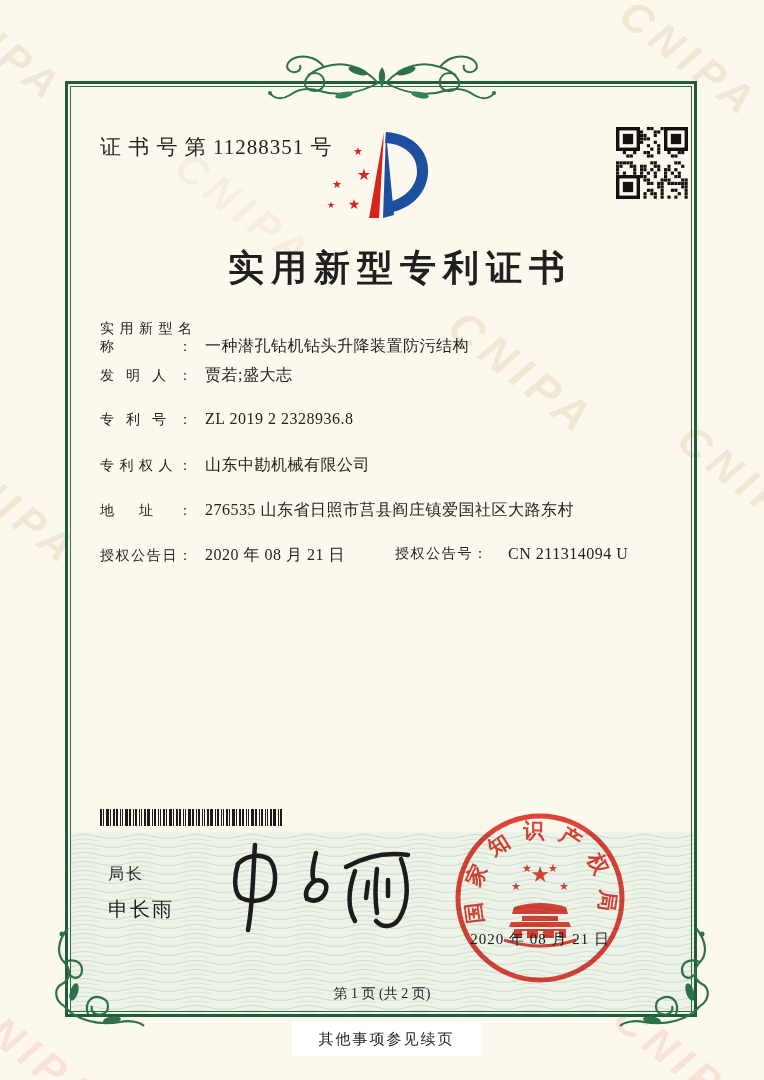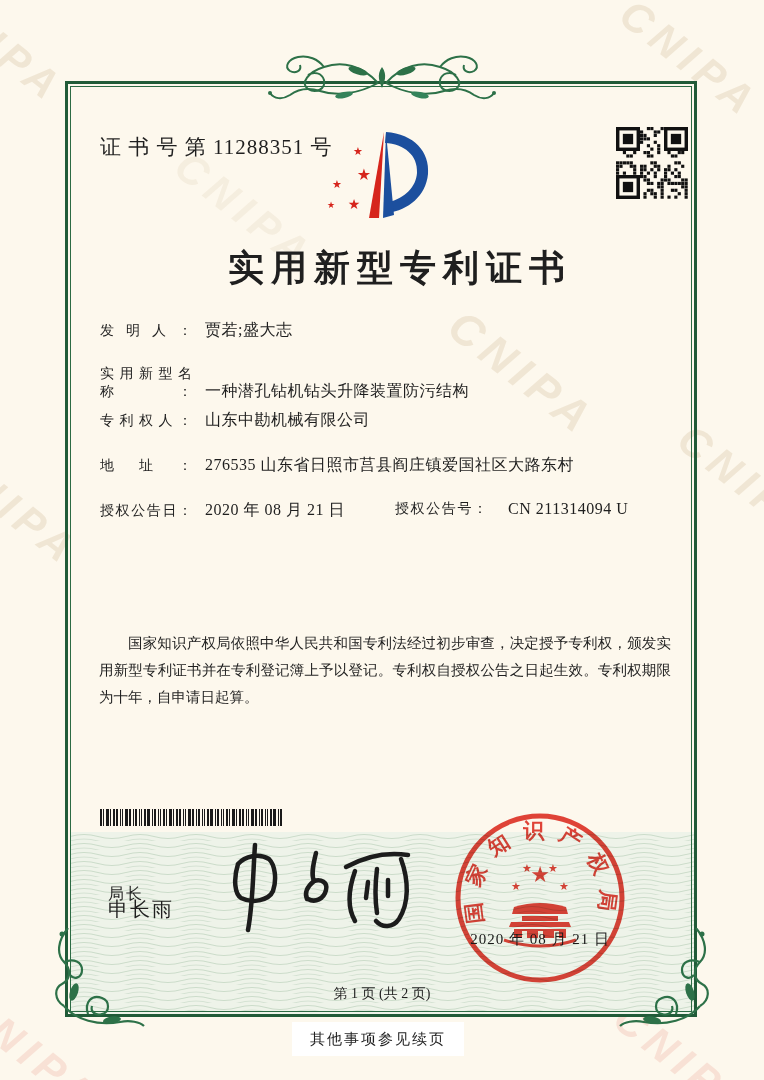--- a/index.html
+++ b/index.html
@@ -36,29 +36,29 @@
     text-align:justify;text-align-last:justify;-moz-text-align-last:justify;}
   .fvalue{margin-left:13px;letter-spacing:.5px;}
   .grant-label{position:absolute;left:295px;top:0;font-family:Liberation Serif, serif;}
   .grant-value{position:absolute;left:408px;top:0;letter-spacing:.5px;}
   
   .notice{position:absolute;left:99px;top:630px;width:572px;font-size:14.5px;
     line-height:27px;text-align:justify;}
   .notice p{margin:0;text-indent:2em;}
   
   .barcode{position:absolute;left:100px;top:809px;}
-  .signer-title{position:absolute;left:108px;top:864px;font-size:16px;letter-spacing:2px;margin-top:20px;}
+  .signer-title{position:absolute;left:108px;top:864px;font-size:16px;letter-spacing:2px;}
   .signer-name{position:absolute;left:108px;top:896px;font-size:20px;letter-spacing:2px;}
   .signature{position:absolute;left:218px;top:840px;}
   .seal{position:absolute;left:452px;top:810px;mix-blend-mode:multiply;}
   .seal-date{position:absolute;left:452px;top:930px;width:176px;text-align:center;
     font-size:15px;letter-spacing:1px;color:#1a1a1a;z-index:6;}
   .page-info{position:absolute;left:0;top:985px;width:764px;text-align:center;
     font-size:14px;z-index:5;}
-  .footer-box{position:absolute;left:292px;top:1022px;width:172px;height:34px;
+  .footer-box{position:absolute;left:292px;top:1022px;width:189px;height:34px;
     background:#ffffff;z-index:5;}
   .footer-box span{display:block;text-align:center;line-height:34px;font-size:15px;
     letter-spacing:2px;}
   .orn{position:absolute;}
   .orn.right{transform:scaleX(-1);}
 </style>
 </head>
 <body>
 
 <div class="page">
@@ -261,40 +261,42 @@
       <rect x="54.857142857142854" y="6.857142857142857" width="10.285714285714285" height="10.285714285714285" fill="#111"></rect>
       <rect x="0" y="48" width="24" height="24" fill="#111"></rect>
       <rect x="3.4285714285714284" y="51.42857142857142" width="17.142857142857142" height="17.142857142857142" fill="#fdf8ed"></rect>
       <rect x="6.857142857142857" y="54.857142857142854" width="10.285714285714285" height="10.285714285714285" fill="#111"></rect>
     </svg>
 
   <h1 class="title">实用新型专利证书</h1>
 
   <div class="fields">
     <div class="frow">
+      <span class="flabel">实用新型名称：</span><span class="fvalue">一种潜孔钻机钻头升降装置防污结构</span>
+    </div>
+    <div class="frow">
       <span class="flabel">发明人：</span><span class="fvalue">贾若;盛大志</span>
     </div>
     <div class="frow">
-      <span class="flabel">实用新型名称：</span><span class="fvalue">一种潜孔钻机钻头升降装置防污结构</span>
+      <span class="flabel">专利号：</span><span class="fvalue">ZL 2019 2 2328936.8</span>
     </div>
     <div class="frow">
       <span class="flabel">专利权人：</span><span class="fvalue">山东中勘机械有限公司</span>
     </div>
     <div class="frow">
       <span class="flabel">地址：</span><span class="fvalue">276535  山东省日照市莒县阎庄镇爱国社区大路东村</span>
     </div>
     <div class="frow">
       <span class="flabel">授权公告日：</span><span class="fvalue">2020 年 08 月 21 日</span>
       <span class="grant-label flabel">授权公告号：</span>
       <span class="grant-value">CN 211314094 U</span>
     </div>
   </div>
 
   <div class="notice">
-    <p>国家知识产权局依照中华人民共和国专利法经过初步审查，决定授予专利权，颁发实用新型专利证书并在专利登记簿上予以登记。专利权自授权公告之日起生效。专利权期限为十年，自申请日起算。</p>
   </div>
 
   <svg class="barcode" width="188" height="17" viewBox="0 0 188 17">
       <rect x="0" y="0" width="2" height="17" fill="#1a1a1a"></rect>
       <rect x="3" y="0" width="1" height="17" fill="#1a1a1a"></rect>
       <rect x="6" y="0" width="3" height="17" fill="#1a1a1a"></rect>
       <rect x="10" y="0" width="1" height="17" fill="#1a1a1a"></rect>
       <rect x="13" y="0" width="2" height="17" fill="#1a1a1a"></rect>
       <rect x="16" y="0" width="2" height="17" fill="#1a1a1a"></rect>
       <rect x="20" y="0" width="1" height="17" fill="#1a1a1a"></rect>

